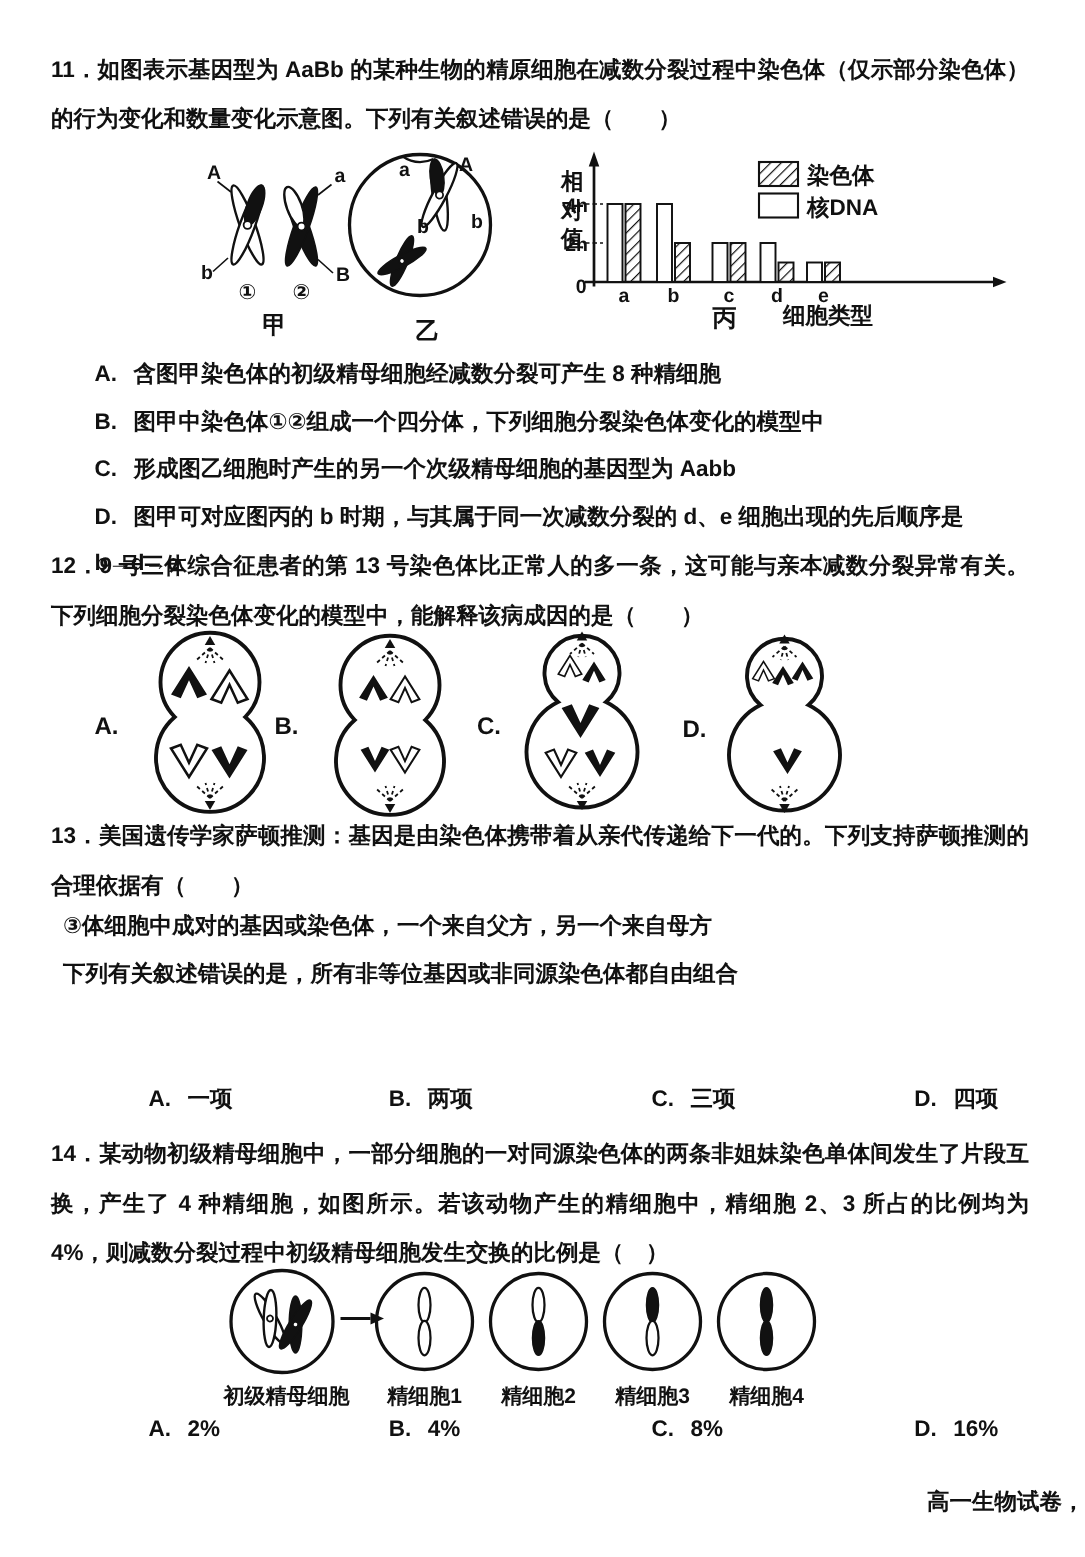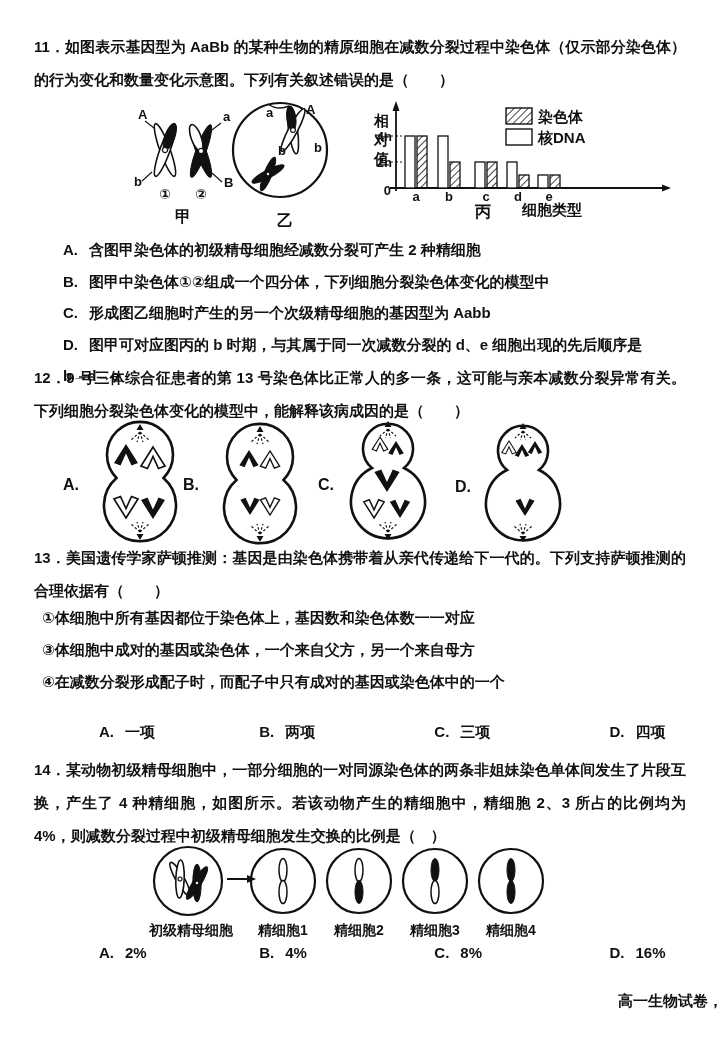--- a/index.html
+++ b/index.html
@@ -130,21 +130,21 @@
     <rect x="150" y="12" width="26" height="16" fill="url(#hatch)" stroke="#111" stroke-width="1.4"></rect>
     <text x="182" y="26" class="legend-text">染色体</text>
     <rect x="150" y="33" width="26" height="16" fill="#fff" stroke="#111" stroke-width="1.4"></rect>
     <text x="182" y="47" class="legend-text">核DNA</text>
     <text x="166" y="119" class="axis-label">细胞类型</text>
     <text x="127" y="121" class="fig-caption-svg">丙</text>
   </svg>
 </div>
 
 <div class="abs optlist" style="top:234px">
-  <div><span class="opt-key">A.</span><span>含图甲染色体的初级精母细胞经减数分裂可产生 2 种精细胞</span></div>
+  <div><span class="opt-key">A.</span><span>含图甲染色体的初级精母细胞经减数分裂可产生 8 种精细胞</span></div>
   <div><span class="opt-key">B.</span><span>图甲中染色体①②组成一个四分体，下列细胞分裂染色体变化的模型中</span></div>
   <div><span class="opt-key">C.</span><span>形成图乙细胞时产生的另一个次级精母细胞的基因型为 Aabb</span></div>
   <div><span class="opt-key">D.</span><span>图甲可对应图丙的 b 时期，与其属于同一次减数分裂的 d、e 细胞出现的先后顺序是 b→d→e</span></div>
 </div>
 
 <div class="abs stem" style="top:361px">12．9 号三体综合征患者的第 13 号染色体比正常人的多一条，这可能与亲本减数分裂异常有关。下列细胞分裂染色体变化的模型中，能解释该病成因的是（　　）</div>
 
 <div class="abs" style="top:418px;left:0;width:723px;height:132px">
   <span class="fig-label-letter" style="left:63px;top:58px">A.</span>
 
@@ -216,23 +216,22 @@
     <polygon class="blob-w" points="0,0 -12,19 -5.5,21.5 0,9.5 5.5,21.5 12,19" transform="translate(41,21) scale(0.6)"></polygon>
     <polygon class="blob-b" points="0,0 -12,19 -5.5,21.5 0,9.5 5.5,21.5 12,19" transform="translate(54,24) scale(0.6)"></polygon>
     <polygon class="blob-b" points="0,0 -12,19 -5.5,21.5 0,9.5 5.5,21.5 12,19" transform="translate(67,21) scale(0.6)"></polygon>
     <polygon class="blob-b" points="0,0 -12,19 -5.5,21.5 0,9.5 5.5,21.5 12,19" transform="translate(57,96) rotate(180) scale(0.8)"></polygon>
   </svg>
 </div>
 
 <div class="abs stem" style="top:541px">13．美国遗传学家萨顿推测：基因是由染色体携带着从亲代传递给下一代的。下列支持萨顿推测的合理依据有（　　）</div>
 
 <div class="abs" style="top:602px;left:42px;width:660px">
-  <div class="item-line">①体细胞中所有基因都位于染色体上，基因数和染色体数一一对应</div>
   <div class="item-line">③体细胞中成对的基因或染色体，一个来自父方，另一个来自母方</div>
-  <div class="item-line">④在减数分裂形成配子时，而配子中只有成对的基因或染色体中的一个</div>
+  <div class="item-line">下列有关叙述错误的是，所有非等位基因或非同源染色体都自由组合</div>
 </div>
 
 <div class="abs optrow" style="top:723px">
   <span class="cell w1"><span class="opt-key">A.</span><span>一项</span></span>
   <span class="cell w2"><span class="opt-key">B.</span><span>两项</span></span>
   <span class="cell w3"><span class="opt-key">C.</span><span>三项</span></span>
   <span class="cell"><span class="opt-key">D.</span><span>四项</span></span>
 </div>
 
 <div class="abs stem" style="top:753px">14．某动物初级精母细胞中，一部分细胞的一对同源染色体的两条非姐妹染色单体间发生了片段互换，产生了 4 种精细胞，如图所示。若该动物产生的精细胞中，精细胞 2、3 所占的比例均为 4%，则减数分裂过程中初级精母细胞发生交换的比例是（　）</div>

